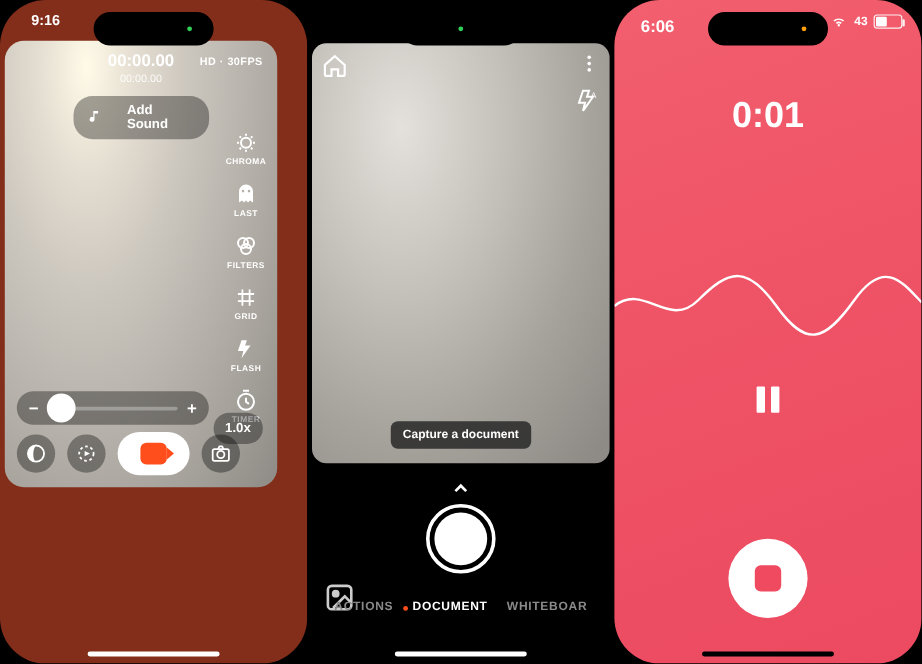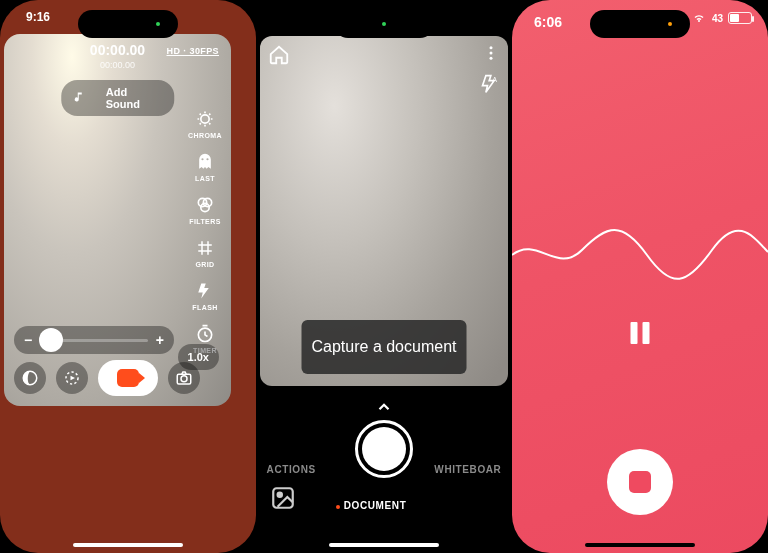--- a/index.html
+++ b/index.html
@@ -11,21 +11,21 @@
   .island .dot-orange { position:absolute; top:12px; right:18px; width:4px; height:4px; border-radius:50%; background:#ff9f0a;}
   .home-ind { position: absolute; bottom: 6px; left: 50%; transform: translateX(-50%); width: 110px; height: 4px; border-radius: 3px; background: #fff; z-index: 50; }
 
   
   .p1 { background: #832e1b; }
   .p1 .viewer { position:absolute; top:34px; left:4px; width:227px; height:372px; border-radius:16px; overflow:hidden;
     background: radial-gradient(ellipse at 30% 6%, #fffbe8 0%, #e4ddd1 18%, #c9c4bc 40%, #aeaaa3 70%, #8e8b86 100%); }
   .p1 .time-status { position:absolute; top:10px; left:26px; color:#fff; font-size:12px; font-weight:600; z-index:40;}
   .p1 .rec-time { position:absolute; top:8px; left:0; right:0; text-align:center; color:#fff; font-size:14px; font-weight:600;}
   .p1 .rec-sub  { position:absolute; top:26px; left:0; right:0; text-align:center; color:#fff; font-size:9px; opacity:.85;}
-  .p1 .quality  { position:absolute; top:12px; right:12px; color:#fff; font-size:9px; font-weight:700; letter-spacing:.4px;text-decoration:underline;}
+  .p1 .quality  { position:absolute; top:12px; right:12px; color:#fff; font-size:9px; font-weight:700; letter-spacing:.4px;}
   .p1 .addsound { position:absolute; top:46px; left:50%; transform:translateX(-50%); background:rgba(0,0,0,.35); color:#fff;
     padding:6px 12px; border-radius:16px; font-size:11px; font-weight:600; display:flex; align-items:center; gap:21px;}
   .p1 .tools { position:absolute; right:4px; top:74px; display:flex; flex-direction:column; gap:12px; }
   .p1 .tool  { width:44px; display:flex; flex-direction:column; align-items:center; color:#fff; }
   .p1 .tool .ic { width:22px; height:22px; display:flex; align-items:center; justify-content:center; }
   .p1 .tool .lbl { font-size:7px; font-weight:700; letter-spacing:.4px; margin-top:2px;}
   .p1 .slider-wrap { position:absolute; left:10px; bottom:52px; width:160px; height:28px; background:rgba(0,0,0,.35);
     border-radius:16px; display:flex; align-items:center; padding:0 10px; gap:8px;}
   .p1 .slider-wrap .sign{ color:#fff; font-size:14px; font-weight:700;}
   .p1 .slider-track{ flex:1; height:3px; background:rgba(255,255,255,.3); border-radius:2px; position:relative;}
@@ -45,29 +45,29 @@
 
   
   .p2 { background:#000; }
   .p2 .island .dot-green{ right:50%; transform:translateX(50%);}
   .p2 .viewer { position:absolute; top:36px; left:4px; width:248px; height:350px; border-radius:12px; overflow:hidden;
     background: radial-gradient(ellipse at 30% 20%, #e4e0db 0%, #c4c0ba 35%, #a6a29c 65%, #8e8a85 95%);}
   .p2 .ic-home { position:absolute; top:8px; left:8px; }
   .p2 .ic-more { position:absolute; top:8px; right:8px; color:#fff; }
   .p2 .ic-flash{ position:absolute; top:38px; right:8px; }
   .p2 .hint { position:absolute; left:50%; bottom:12px; transform:translateX(-50%); background:rgba(40,40,40,.85);
-    color:#fff; font-size:16px; padding:18px 10px; border-radius:6px; white-space:nowrap;}
+    color:#fff; font-size:10px; padding:6px 10px; border-radius:6px; white-space:nowrap;font-weight:bold;}
   .p2 .chev-up { position:absolute; left:50%; top:398px; transform:translateX(-50%); color:#fff; }
   .p2 .shutter { position:absolute; left:50%; top:420px; transform:translateX(-50%); width:58px; height:58px; border-radius:50%;
     border:3px solid #fff; background:#000; display:flex; align-items:center; justify-content:center;}
   .p2 .shutter .inner{ width:44px; height:44px; border-radius:50%; background:#fff;}
   .p2 .thumb { position:absolute; left:14px; bottom:42px; width:26px; height:26px; }
-  .p2 .modes { position:absolute; left:0; right:0; bottom:42px; display:flex; justify-content:center; gap:28px; color:#8a8a8a;
+  .p2 .modes { position:absolute; left:0; right:0; bottom:42px; display:flex; justify-content:center; gap:16px; color:#8a8a8a;
     font-size:10px; font-weight:700; letter-spacing:.6px;}
-  .p2 .modes .active{ color:#fff; position:relative;margin-top:36px;}
+  .p2 .modes .active{ color:#fff; position:relative;}
   .p2 .modes .dot::before{content:""; position:absolute; left:-8px; top:5px; width:4px; height:4px; background:#ff4d1c; border-radius:50%;}
 
   
   .p3 { background: linear-gradient(160deg,#f25f6e 0%, #ef5366 45%, #ec4a60 100%); }
   .p3 .status { position:absolute; top:14px; left:22px; color:#fff; font-size:14px; font-weight:600;}
   .p3 .status-r { position:absolute; top:12px; right:16px; display:flex; align-items:flex-end; gap:5px; color:#fff;}
   .p3 .batt { width:24px; height:12px; border:1px solid rgba(255,255,255,.9); border-radius:3px; position:relative; display:flex; align-items:center;}
   .p3 .batt::after{content:""; position:absolute; right:-3px; top:3px; width:2px; height:6px; background:rgba(255,255,255,.9); border-radius:1px;}
   .p3 .batt .fill{ width:43%; height:8px; margin-left:1px; background:#fff; border-radius:1px;}
   .p3 .batt-txt{ font-size:10px; font-weight:700;}
@@ -264,20 +264,21 @@
       </svg>
     <svg width="16" height="12" viewBox="0 0 24 24" fill="#fff">
         <path d="M12 20a2 2 0 1 0 0-4 2 2 0 0 0 0 4zm-5-6a8 8 0 0 1 10 0l-2 2a5 5 0 0 0-6 0zM3 10a14 14 0 0 1 18 0l-2 2a11 11 0 0 0-14 0z"></path>
       </svg>
     <span class="batt-txt">43</span>
     <span class="batt">
         <span class="fill"></span>
       </span>
   </div>
 
+  <div class="timer">0:01</div>
 
   <svg class="wave" viewBox="0 0 256 100" fill="none" stroke="#fff" stroke-width="2">
     <path d="M0 55 C 25 35, 45 75, 70 50 S 110 20, 135 55 S 175 85, 200 50 S 240 35, 256 52"></path>
   </svg>
 
 
   <div class="pause">
     <span></span>
     <span></span>
   </div>

